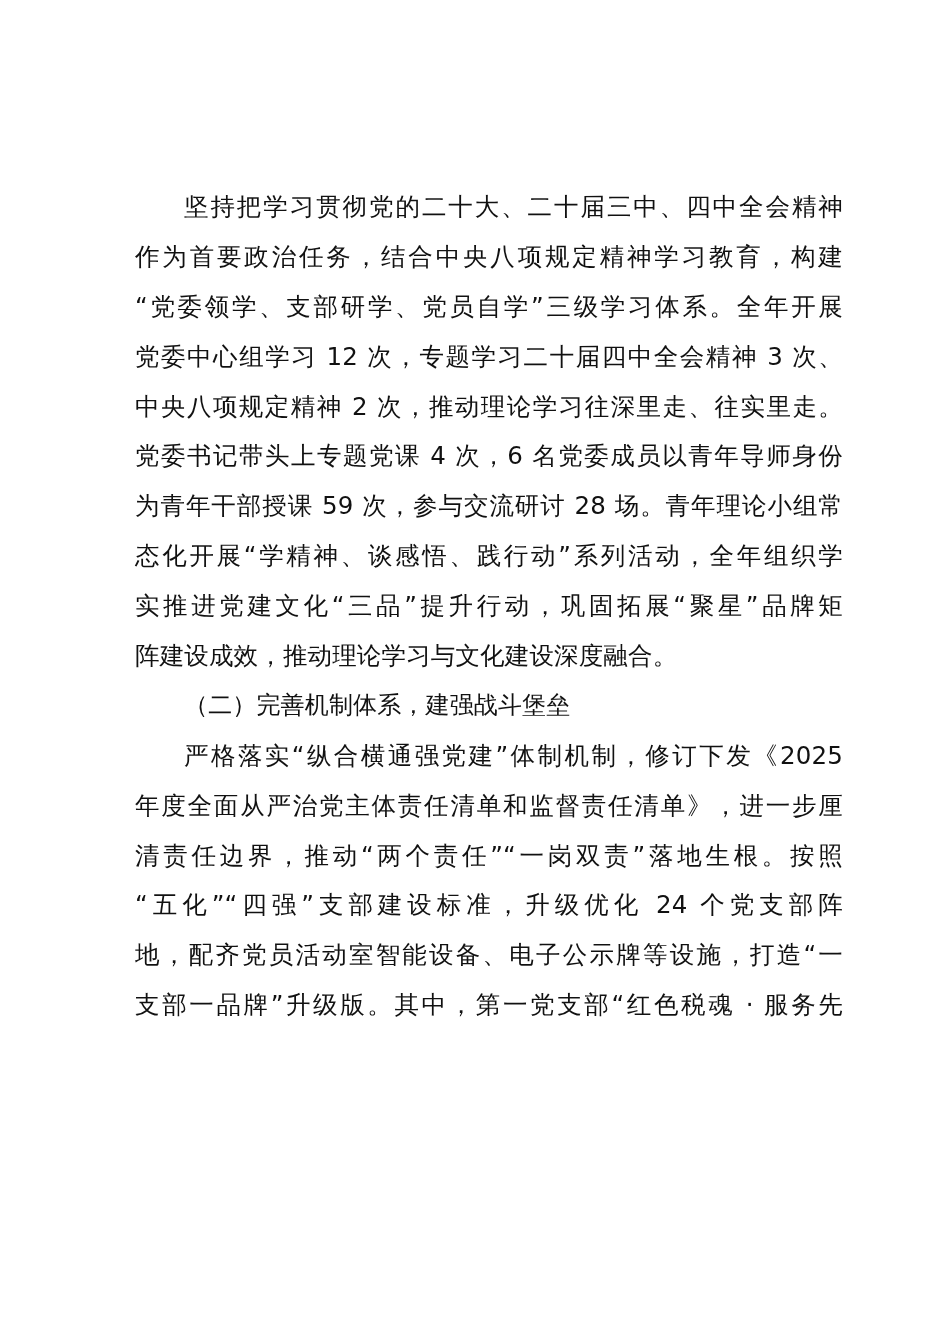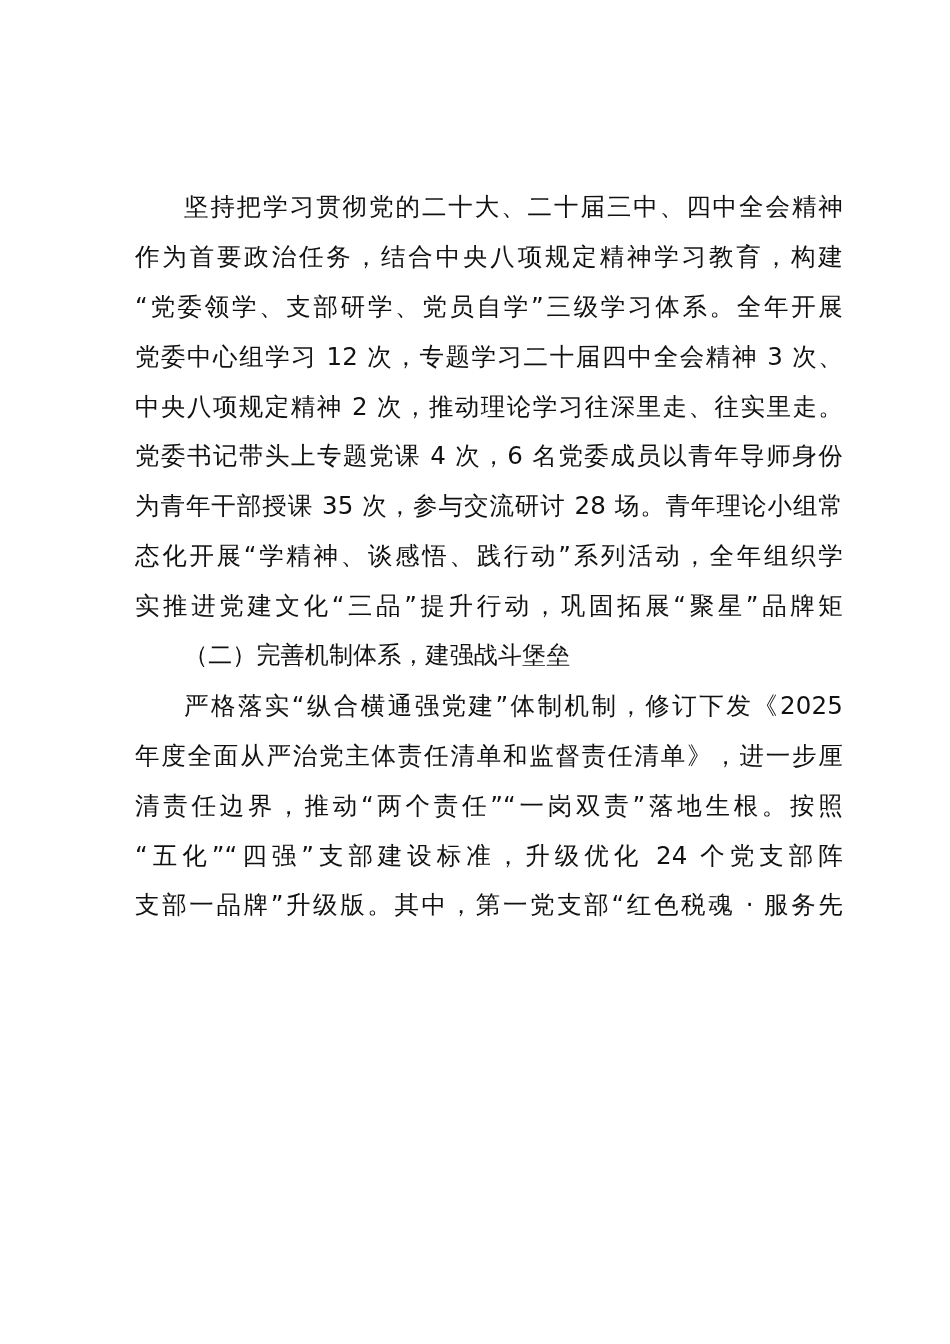--- a/index.html
+++ b/index.html
@@ -47,27 +47,29 @@
 
 <div class="page">
 
   <div>
     <div class="line justify indent">坚持把学习贯彻党的二十大、二十届三中、四中全会精神</div>
     <div class="line justify">作为首要政治任务，结合中央八项规定精神学习教育，构建</div>
     <div class="line justify">“党委领学、支部研学、党员自学”三级学习体系。全年开展</div>
     <div class="line justify">党委中心组学习 12 次，专题学习二十届四中全会精神 3 次、</div>
     <div class="line justify">中央八项规定精神 2 次，推动理论学习往深里走、往实里走。</div>
     <div class="line justify">党委书记带头上专题党课 4 次，6 名党委成员以青年导师身份</div>
-    <div class="line justify">为青年干部授课 35 次，参与交流研讨 28 场。青年理论小组常</div>
+    <div class="line justify">为青年干部授课 59 次，参与交流研讨 28 场。青年理论小组常</div>
     <div class="line justify">态化开展“学精神、谈感悟、践行动”系列活动，全年组织学</div>
     <div class="line justify">实推进党建文化“三品”提升行动，巩固拓展“聚星”品牌矩</div>
+    <div class="line">阵建设成效，推动理论学习与文化建设深度融合。</div>
   </div>
 
   <div class="line heading">（二）完善机制体系，建强战斗堡垒</div>
 
   <div>
     <div class="line justify indent">严格落实“纵合横通强党建”体制机制，修订下发《2025</div>
     <div class="line justify">年度全面从严治党主体责任清单和监督责任清单》，进一步厘</div>
     <div class="line justify">清责任边界，推动“两个责任”“一岗双责”落地生根。按照</div>
     <div class="line justify">“五化”“四强”支部建设标准，升级优化 24 个党支部阵</div>
+    <div class="line justify">地，配齐党员活动室智能设备、电子公示牌等设施，打造“一</div>
     <div class="line justify">支部一品牌”升级版。其中，第一党支部“红色税魂 · 服务先</div>
   </div>
 </div>
 
 </body></html>

